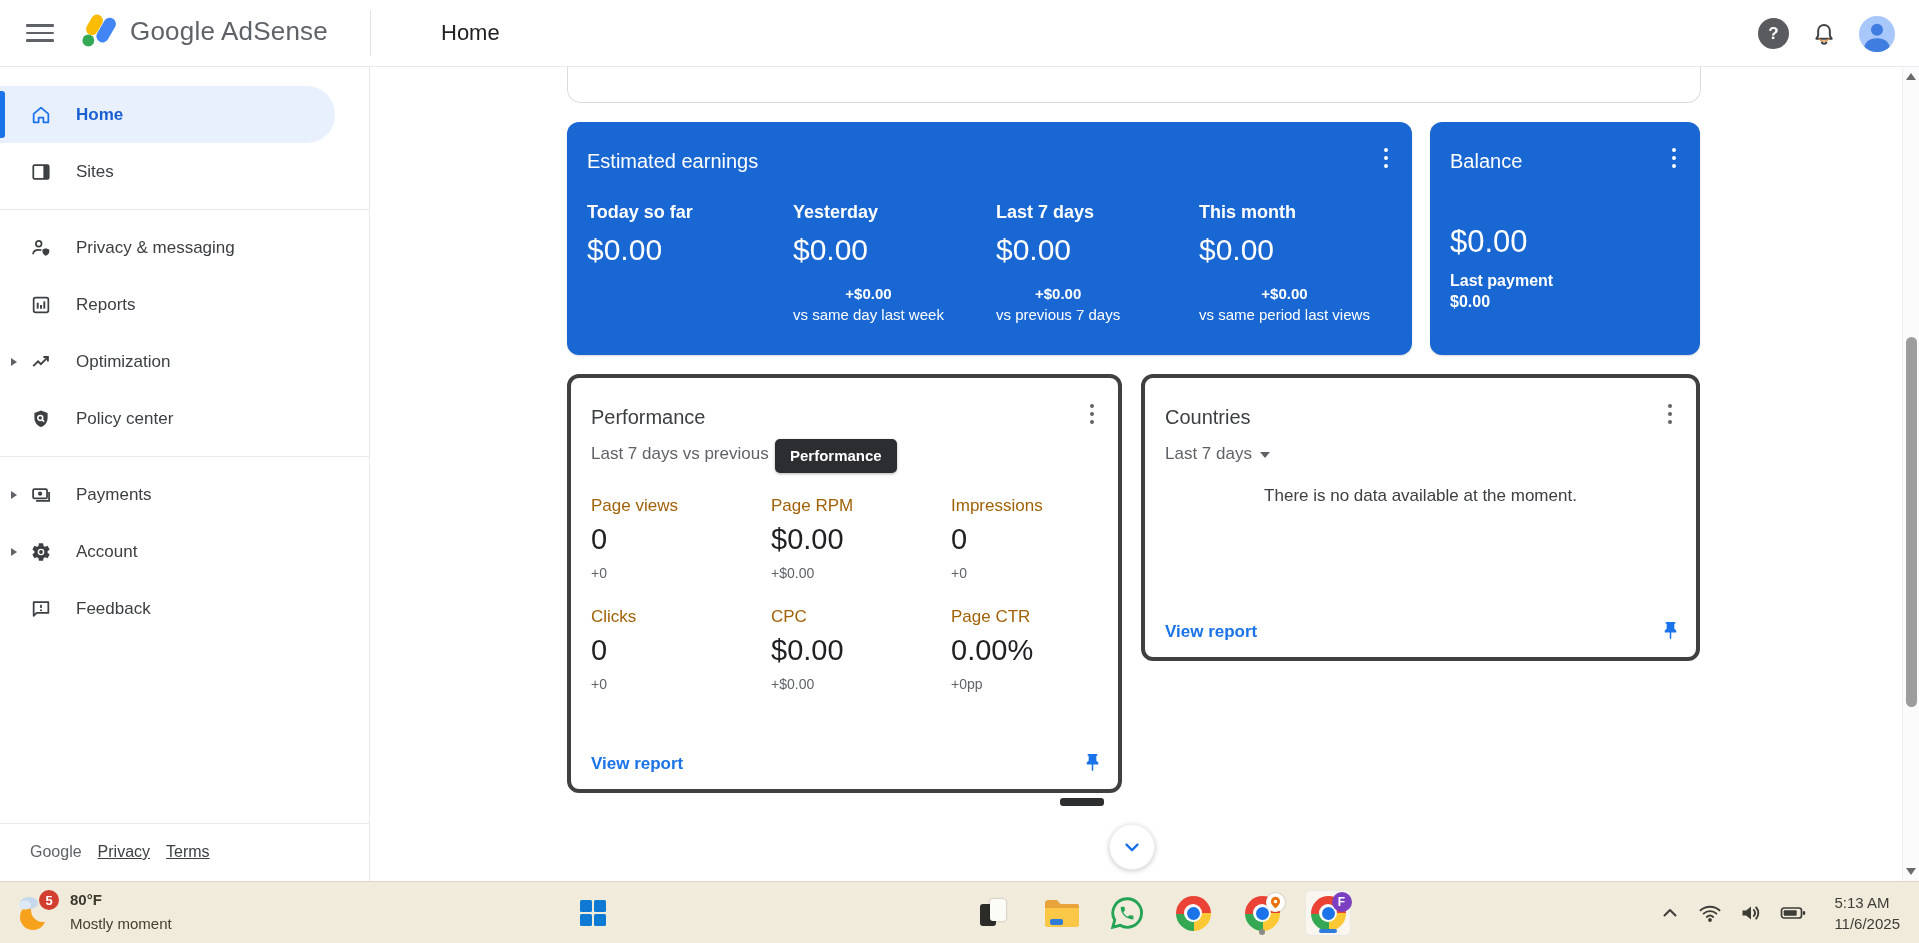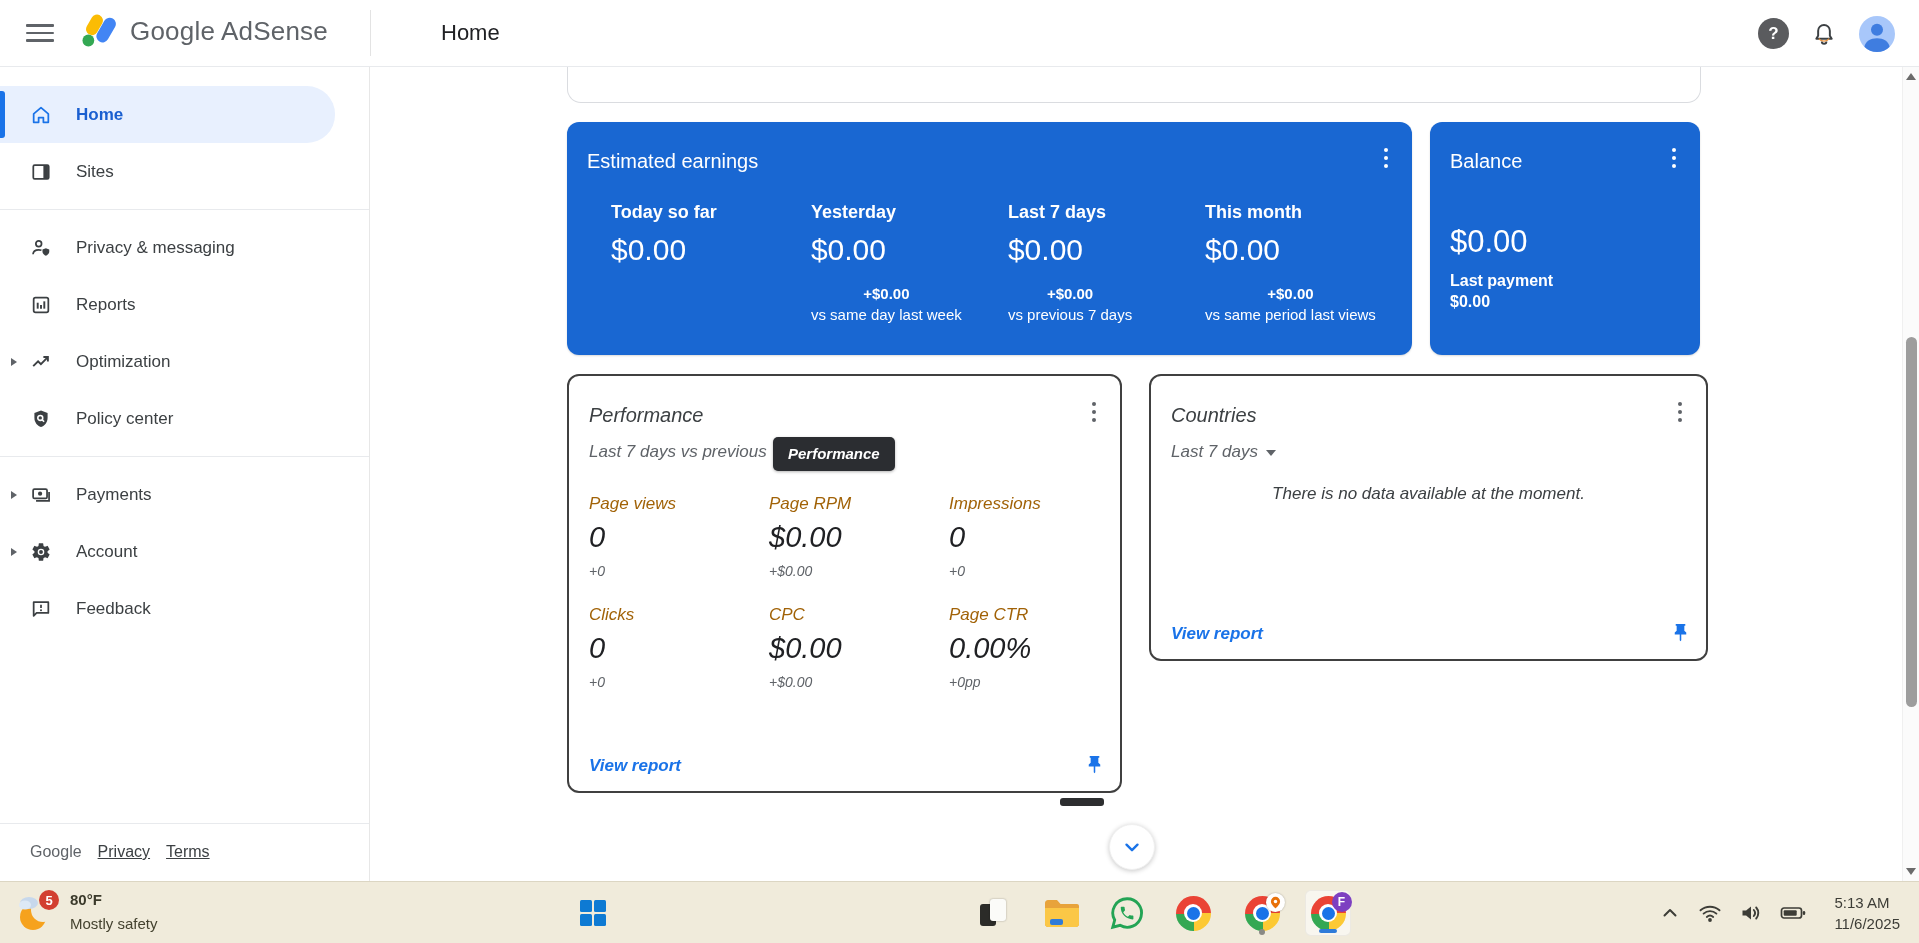--- a/index.html
+++ b/index.html
@@ -46,41 +46,41 @@
   .side-footer-div{position:absolute;left:0;right:0;bottom:57px;height:1px;background:#e8eaed;}
   .side-footer{position:absolute;left:30px;bottom:20px;font-size:16px;color:#5f6368;display:flex;gap:16px;}
   .side-footer a{color:#3c4043;text-decoration:underline;cursor:pointer;}
 
   
   .main{position:absolute;left:370px;top:67px;right:17px;bottom:62px;background:#fff;overflow:hidden;}
   .card{position:absolute;border-radius:12px;}
   .partial-card{left:197px;top:-16px;width:1134px;height:52px;background:#fff;
     border:1px solid #dadce0;border-radius:0 0 14px 14px;border-top:none;}
   .blue-card{background:var(--card-blue);color:#fff;box-shadow:0 1px 2px rgba(0,0,0,.15);}
-  .white-card{background:#fff;border:2px solid #404040;font-style:italic;}
+  .white-card{background:#fff;border:4px solid #404040;}
   .card-title{position:absolute;top:28px;left:20px;font-size:20px;}
   .kebab{position:absolute;top:24px;right:16px;width:20px;height:24px;display:flex;flex-direction:column;
     align-items:center;justify-content:center;gap:3.5px;cursor:pointer;}
   .kebab i{width:4.5px;height:4.5px;border-radius:50%;background:currentColor;display:block;}
 
   .earnings{left:197px;top:55px;width:845px;height:233px;}
   .earn-cols{position:absolute;left:20px;top:80px;right:10px;display:flex;}
   .earn-col{width:205px;}
-  .earn-col:first-child{width:208px;margin-left:24px;}
+  .earn-col:first-child{width:208px;}
   .earn-label{font-size:18px;font-weight:bold;}
   .earn-value{font-size:30px;margin-top:10px;}
   .earn-delta-block{display:inline-block;text-align:center;margin-top:16px;font-size:15px;line-height:21px;}
   .earn-delta{font-weight:bold;}
 
   .balance{left:1060px;top:55px;width:270px;height:233px;}
   .bal-value{position:absolute;left:20px;top:102px;font-size:31px;}
   .bal-last{position:absolute;left:20px;top:148px;font-size:16px;font-weight:bold;line-height:21px;}
 
   .performance{left:197px;top:307px;width:555px;height:419px;}
-  .countries{left:771px;top:307px;width:559px;height:287px;margin-left:8px;}
+  .countries{left:771px;top:307px;width:559px;height:287px;}
   .card-sub{position:absolute;left:20px;top:66px;font-size:17px;color:#5f6368;display:flex;align-items:center;gap:8px;}
   .tooltip-chip{position:absolute;left:204px;top:61px;height:34px;line-height:34px;padding:0 15px;
     background:#2b2d31;color:#fff;font-size:15px;font-weight:bold;border-radius:5px;
     box-shadow:0 1px 3px rgba(0,0,0,.3);z-index:5;}
   .metrics{position:absolute;left:20px;top:118px;display:grid;grid-template-columns:180px 180px 181px;row-gap:26px;}
   .m-label{font-size:17px;color:#a16207;}
   .m-value{font-size:29px;color:#202124;margin-top:7px;}
   .m-delta{font-size:14px;color:#5f6368;margin-top:9px;}
   .card-bottom{position:absolute;left:20px;right:14px;bottom:14px;display:flex;
     justify-content:space-between;align-items:center;}
@@ -411,21 +411,21 @@
     <svg width="46" height="48" viewBox="0 0 46 48">
       <circle cx="17" cy="29" r="13" fill="#f6a21d"></circle>
       <circle cx="27" cy="22" r="12" fill="#f0ebdb"></circle>
       <ellipse cx="13" cy="15" rx="9" ry="6" fill="#c7d8ec"></ellipse>
       <ellipse cx="9" cy="17" rx="6" ry="4.5" fill="#dde9f6"></ellipse>
       <circle cx="33" cy="12" r="10" fill="#d23f31"></circle>
       <text x="33" y="16.5" font-size="13" font-weight="bold" fill="#fff" text-anchor="middle" font-family="Liberation Sans, sans-serif">5</text>
     </svg>
     <div class="weather-text">
       <div class="weather-temp">80°F</div>
-      <div>Mostly safety</div>
+      <div>Mostly moment</div>
     </div>
   </div>
 
   <div class="start-btn">
     <span class="win-logo">
         <i></i>
         <i></i>
         <i></i>
         <i></i>
       </span>

